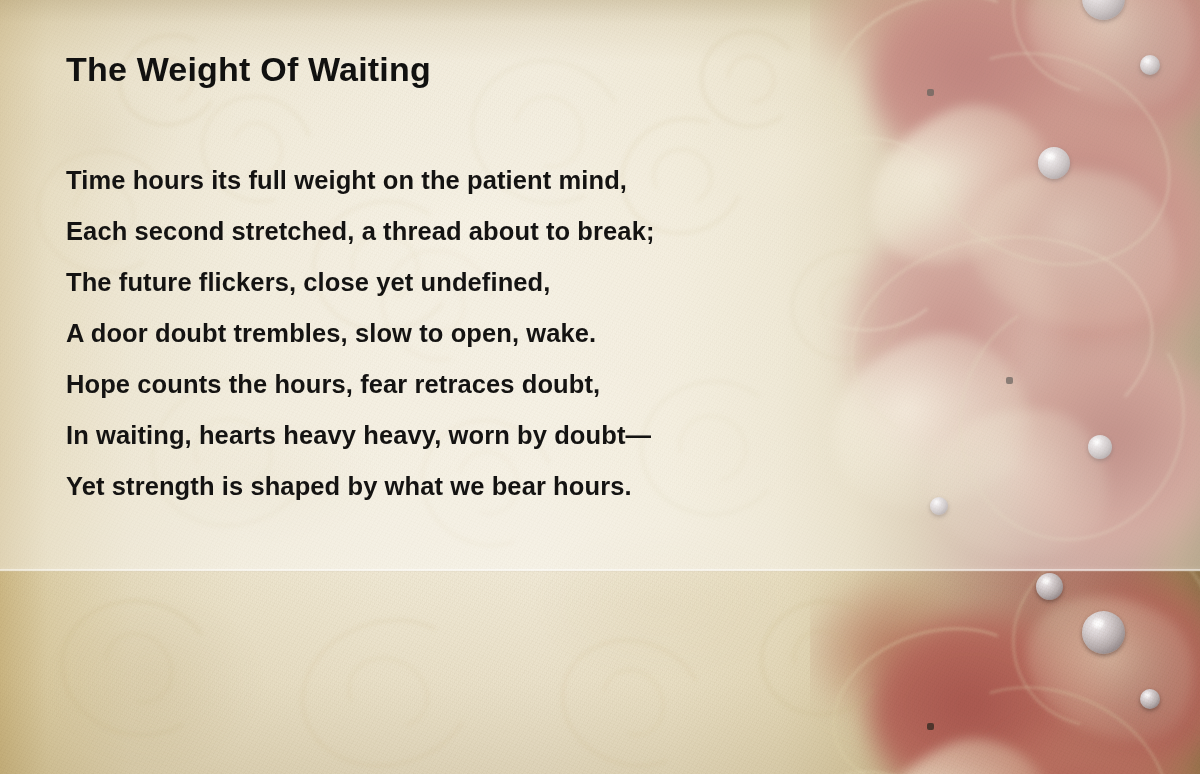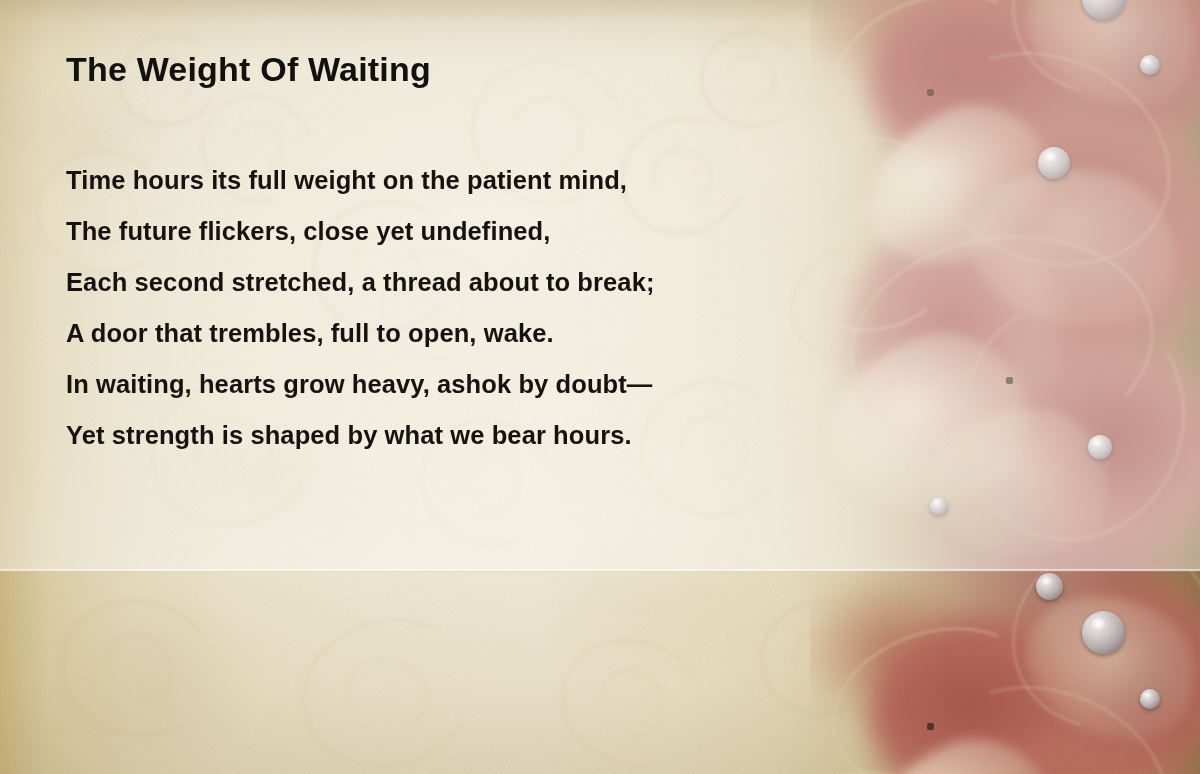--- a/index.html
+++ b/index.html
@@ -369,22 +369,23 @@
 
   <div class="bg-layer bg-topwash"></div>
   <div class="bg-layer bg-seam"></div>
 
   <div class="content">
 
     <div id="poem-title">The Weight Of Waiting</div>
 
     <div id="poem-body">
         <div class="poem-line">Time hours its full weight on the patient mind,</div>
+        <div class="poem-line">Each second stretched, a thread about to break;</div>
         <div class="poem-line">The future flickers, close yet undefined,</div>
-        <div class="poem-line">Each second stretched, a thread about to break;</div>
-        <div class="poem-line">A door that trembles, full to open, wake.</div>
-        <div class="poem-line">In waiting, hearts grow heavy, ashok by doubt—</div>
+        <div class="poem-line">A door doubt trembles, slow to open, wake.</div>
+        <div class="poem-line">Hope counts the hours, fear retraces doubt,</div>
+        <div class="poem-line">In waiting, hearts heavy heavy, worn by doubt—</div>
         <div class="poem-line">Yet strength is shaped by what we bear hours.</div>
       </div>
 
 
   </div>
 </div>
 
 </body></html>

